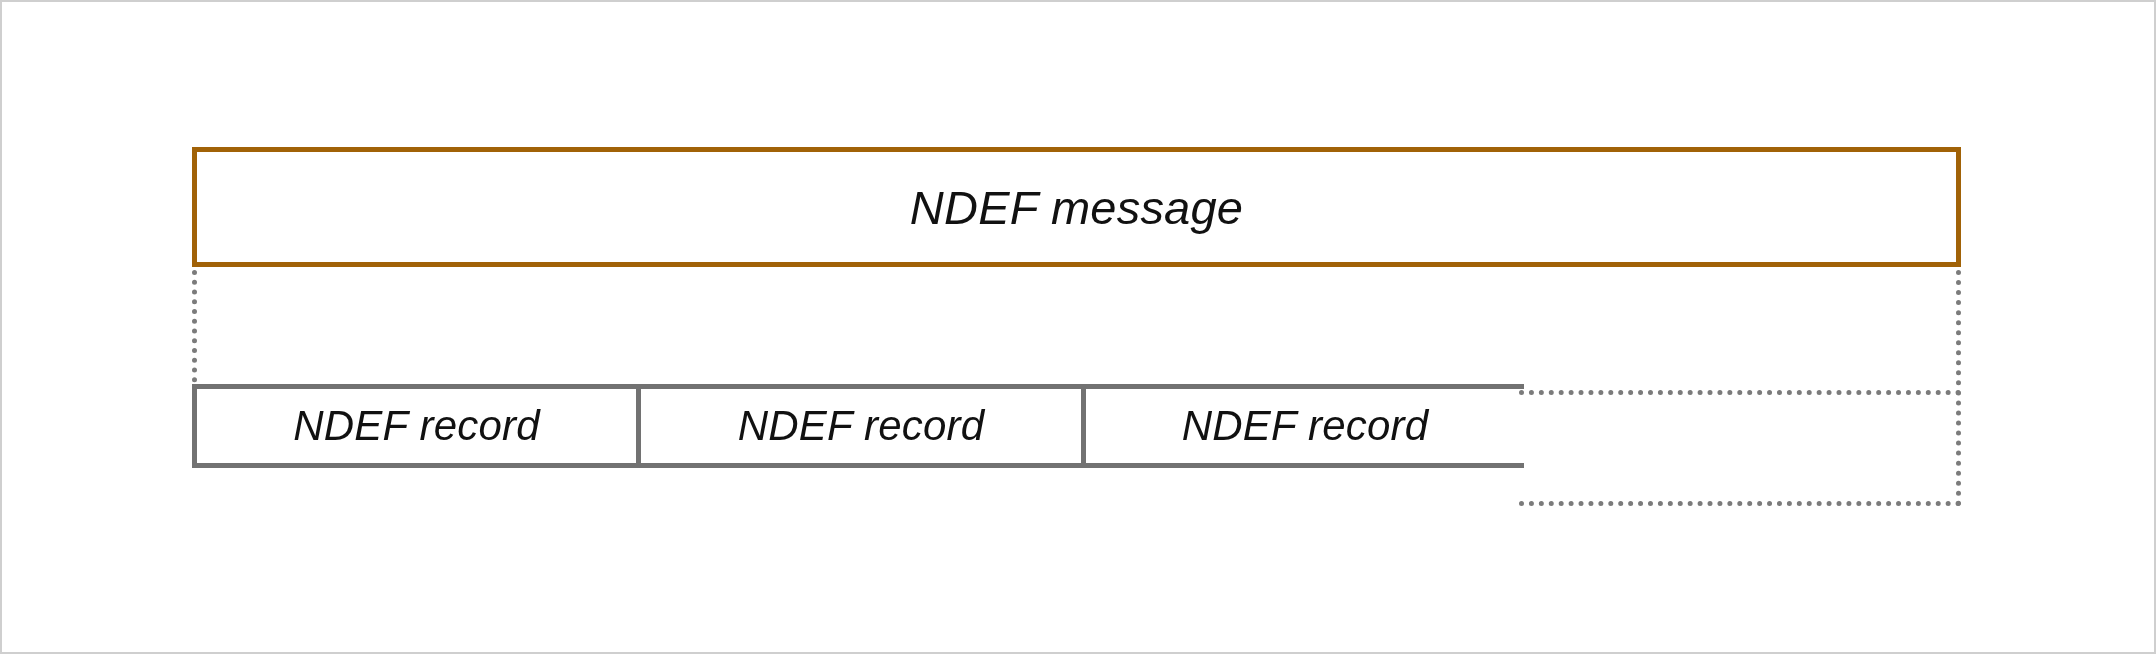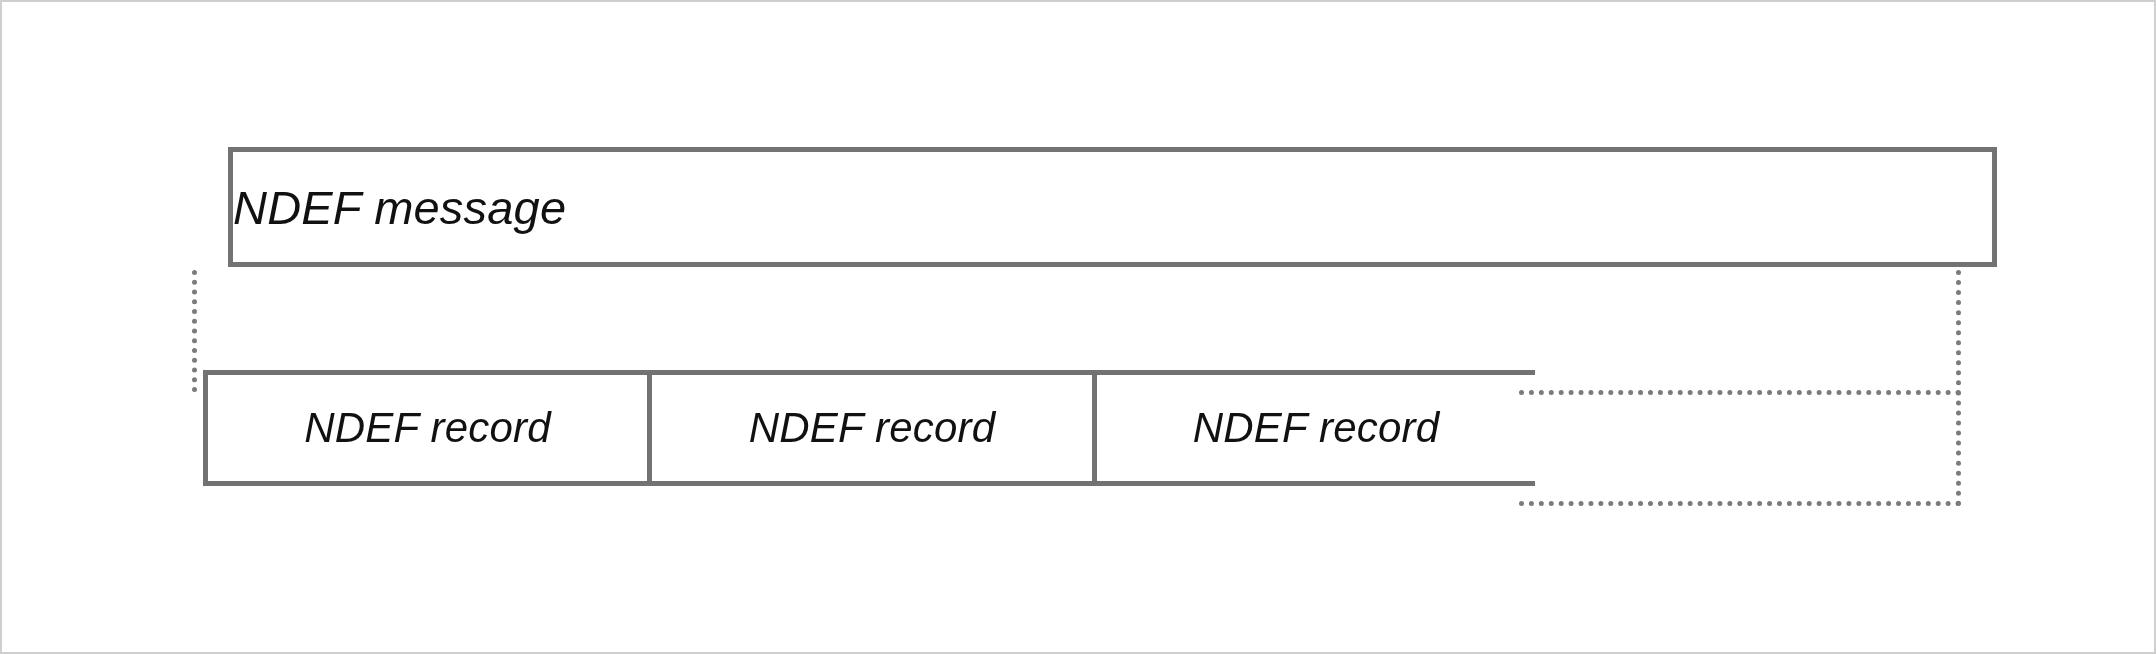--- a/index.html
+++ b/index.html
@@ -20,26 +20,25 @@
   }
 
   
   .message-box {
     position: absolute;
     left: 190px;
     top: 145px;
     width: 1769px;
     height: 120px;
     box-sizing: border-box;
-    border: 5px solid #737373;
+    border: 5px solid #a16207;
     background: #ffffff;
     display: flex;
     align-items: center;
-    justify-content: flex-start;
-    margin-left: 36px;
+    justify-content: center;
   }
 
   .message-label {
     font-family: "Liberation Sans", sans-serif;
     font-style: italic;
     font-weight: 400;
     font-size: 47px;
     line-height: 1;
     color: #111111;
     letter-spacing: 0.2px;
@@ -62,28 +61,27 @@
     top: 268px;
     width: 0;
     height: 236px;
     border-left: 5px dotted #7b7b7b;
   }
 
   
   .record-row {
     position: absolute;
     left: 190px;
-    top: 368px;
+    top: 382px;
     width: 1332px;
-    height: 116px;
+    height: 84px;
     box-sizing: border-box;
     border: 5px solid #727272;
     background: #ffffff;
     display: flex;
-    margin-left: 11px;
   }
 
   .record-cell {
     flex: 0 0 auto;
     height: 100%;
     box-sizing: border-box;
     display: flex;
     align-items: center;
     justify-content: center;
     background: #ffffff;

